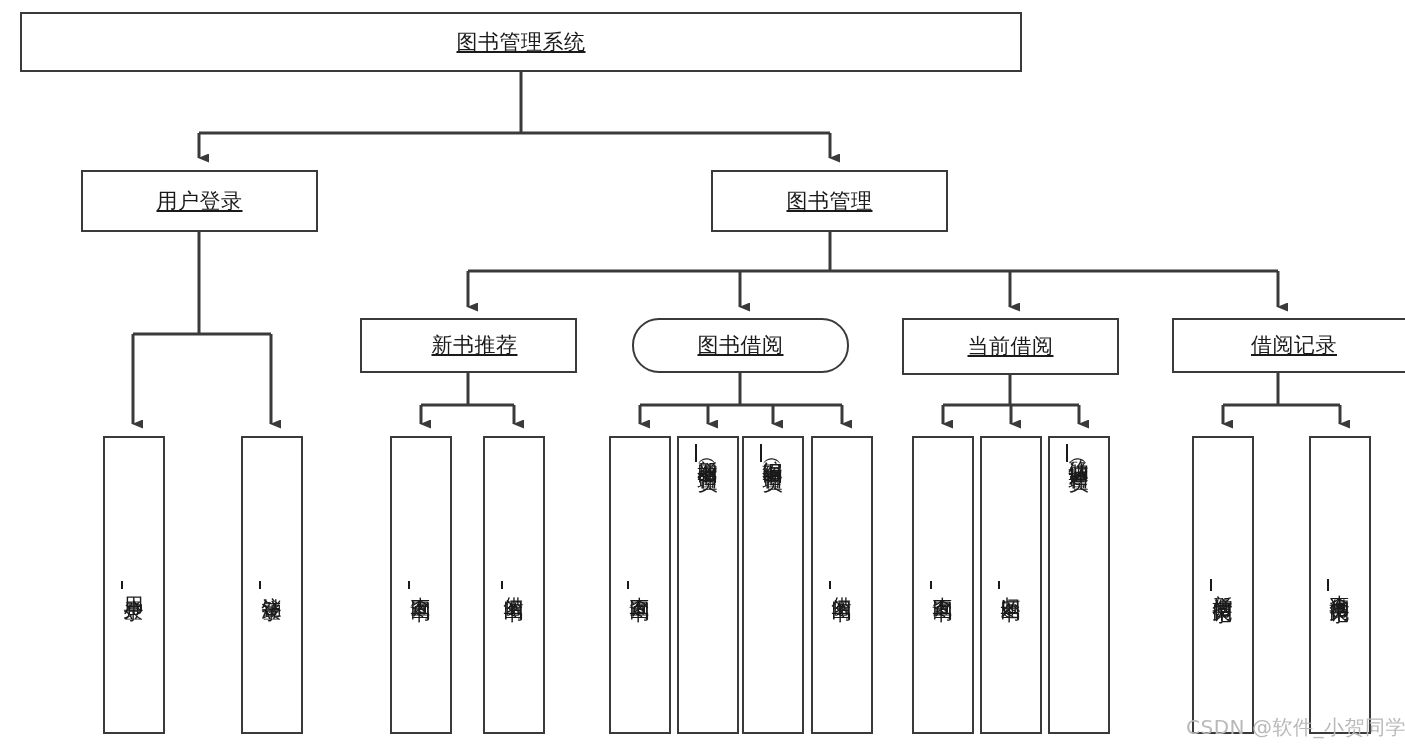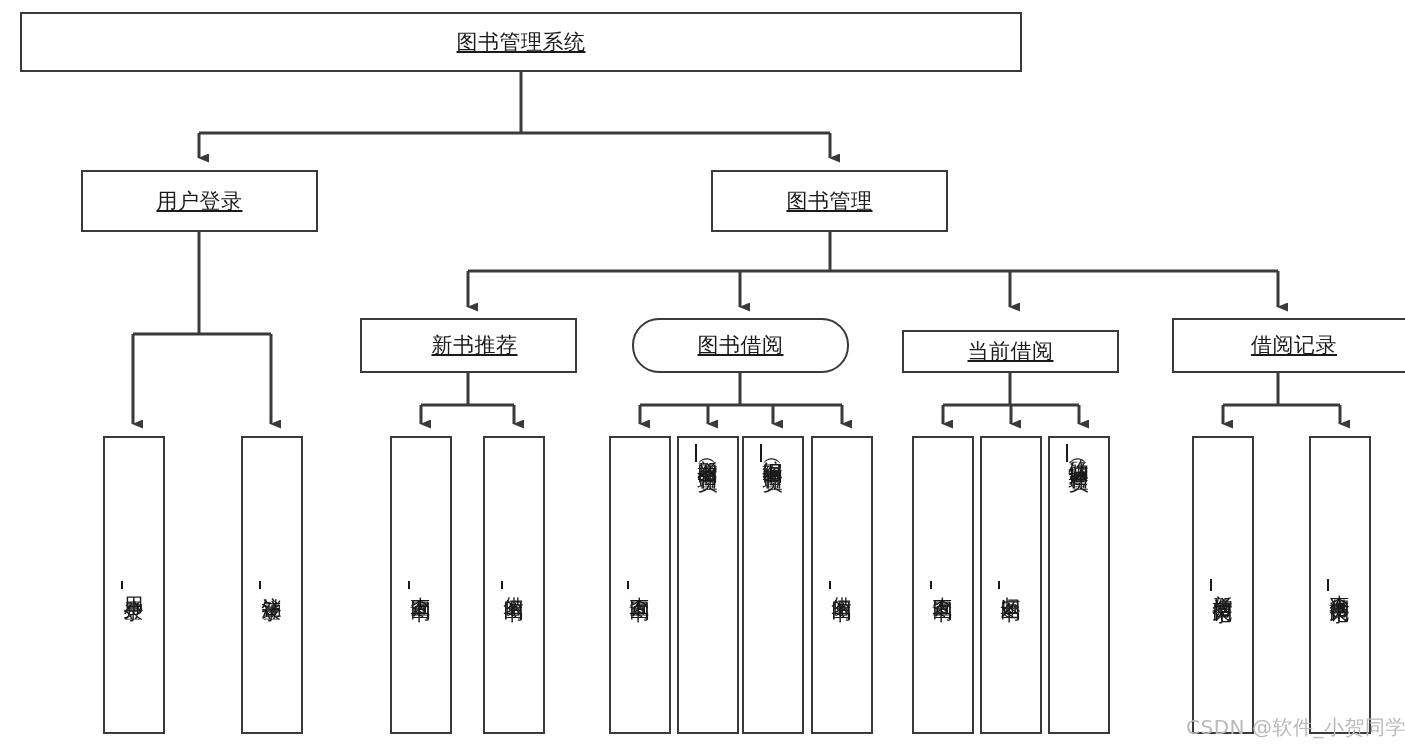--- a/index.html
+++ b/index.html
@@ -149,21 +149,21 @@
   <div class="node h" style="left:711px; top:170px; width:237px; height:62px;">
     <span class="node-label">图书管理</span>
   </div>
 
   <div class="node h" style="left:360px; top:318px; width:217px; height:55px;padding-left:12px;">
     <span class="node-label">新书推荐</span>
   </div>
   <div class="node h" style="left:632px; top:318px; width:217px; height:55px;border-radius:27px;">
     <span class="node-label">图书借阅</span>
   </div>
-  <div class="node h" style="left:902px; top:318px; width:217px; height:43px;margin-top:12px;">
+  <div class="node h" style="left:902px; top:318px; width:217px; height:57px;">
     <span class="node-label">当前借阅</span>
   </div>
   <div class="node h" style="left:1172px; top:318px; width:244px; height:55px;">
     <span class="node-label">借阅记录</span>
   </div>
 
   <div class="node v mid-text" style="left:103px; top:436px; width:62px; height:298px;">
     <span class="node-label">用户登录</span>
   </div>
   <div class="node v mid-text" style="left:241px; top:436px; width:62px; height:298px;">

